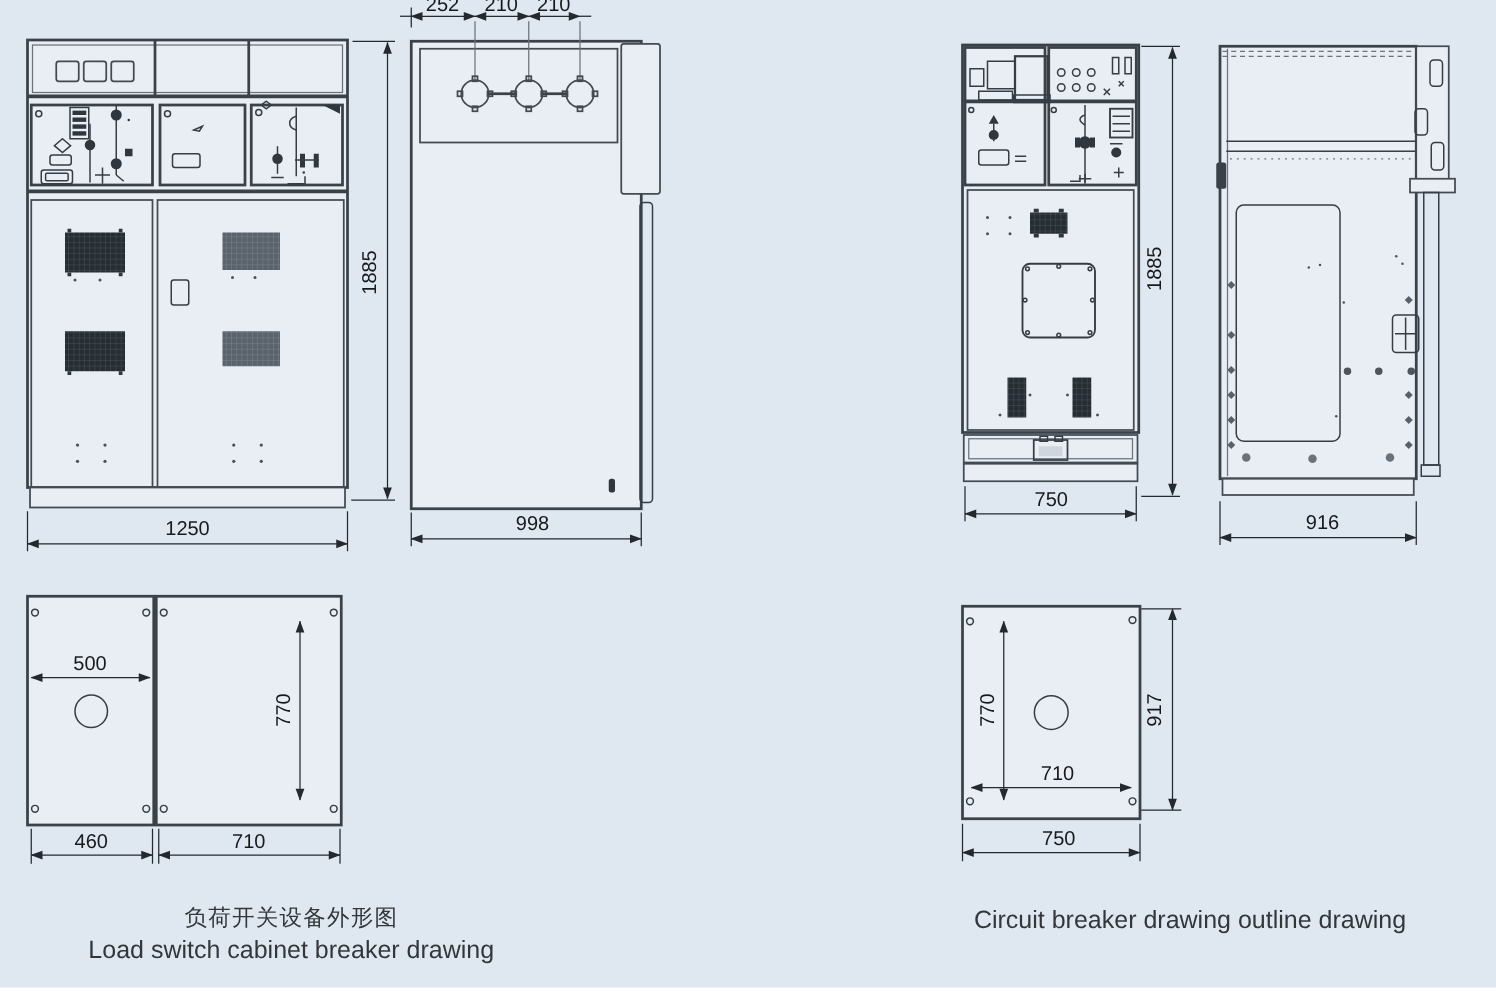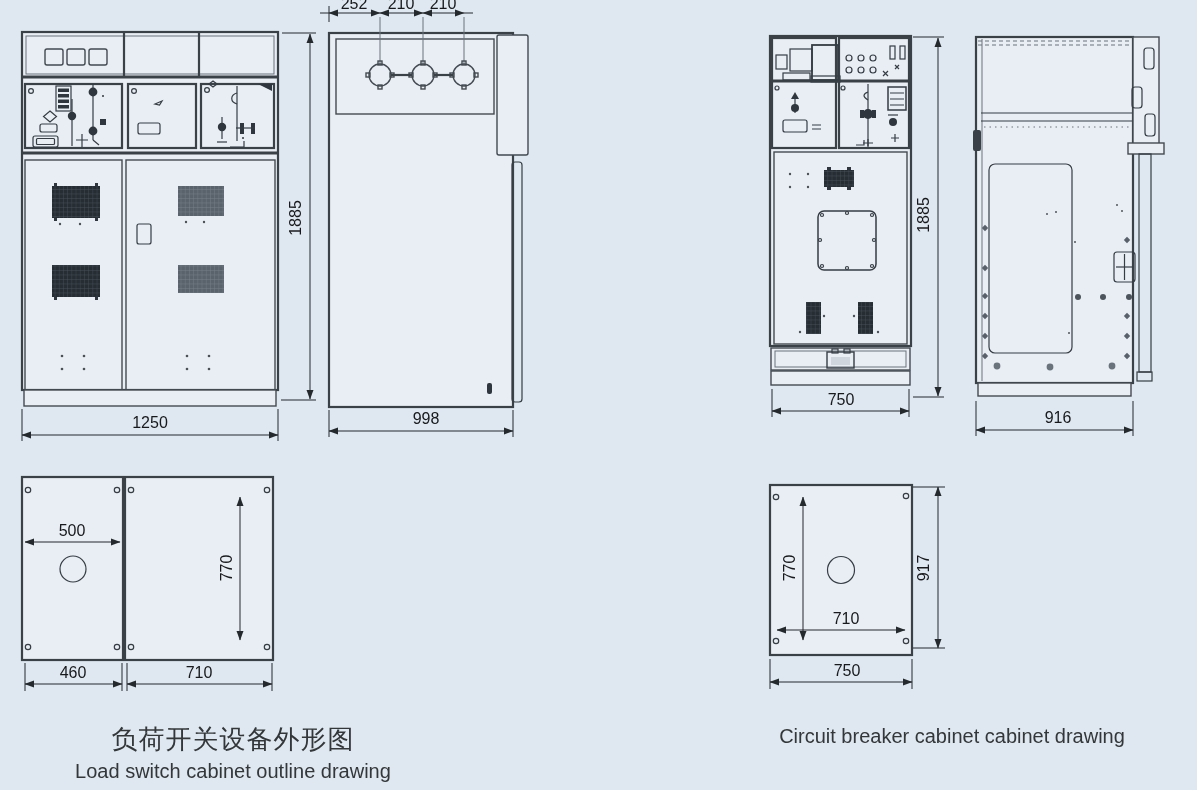--- a/index.html
+++ b/index.html
@@ -1,20 +1,20 @@
 <!DOCTYPE html>
 <html><head>
 <meta charset="utf-8">
 <style>
   html,body{margin:0;padding:0;}
   #page{position:relative;width:1197px;height:797px;background:#dfe8f0;overflow:hidden;
         font-family:"Liberation Sans",sans-serif;}
   #drawing{position:absolute;left:0;top:0;}
   .caption{position:absolute;text-align:center;color:#33373a;}
-  .caption .zh{font-size:26px;letter-spacing:1px;}
+  .caption .zh{font-size:18px;letter-spacing:1px;}
   .caption .en{font-size:20px;margin-top:3px;}
   #paper-strip{position:absolute;left:0;top:790px;width:1197px;height:7px;background:#ffffff;}
   
   .o2{stroke:#3a4147;stroke-width:2.2;fill:#e9eef4}
   .o2n{stroke:#3a4147;stroke-width:2.2;fill:none}
   .o3{stroke:#3a4147;stroke-width:3;fill:none}
   .o1{stroke:#434a51;stroke-width:1.4;fill:none}
   .o1f{stroke:#434a51;stroke-width:1.4;fill:#e9eef4}
   .m{stroke:#363d44;stroke-width:1.2;fill:none}
   .t{stroke:#6b727a;stroke-width:1;fill:none}
@@ -421,22 +421,22 @@
       <line class="d" x1="770" y1="659" x2="770" y2="689"></line>
       <line class="d" x1="912" y1="659" x2="912" y2="689"></line>
       <line class="d" x1="770" y1="682" x2="912" y2="682" marker-start="url(#arr)" marker-end="url(#arr)"></line>
       <text class="txt" x="847" y="676" text-anchor="middle">750</text>
     </g>
   </g>
 </svg>
 
 <div class="caption" style="left:27px;top:722px;width:412px;">
   <div class="zh">负荷开关设备外形图</div>
-  <div class="en">Load switch cabinet outline drawing</div>
+  <div class="en">Load switch cabinet breaker drawing</div>
 </div>
 
 <div class="caption" style="left:742px;top:722px;width:420px;">
-  <div class="en">Circuit breaker cabinet cabinet drawing</div>
+  <div class="en">Circuit breaker drawing outline drawing</div>
 </div>
 
 <div id="paper-strip"></div>
 
 </div>
 
 </body></html>

